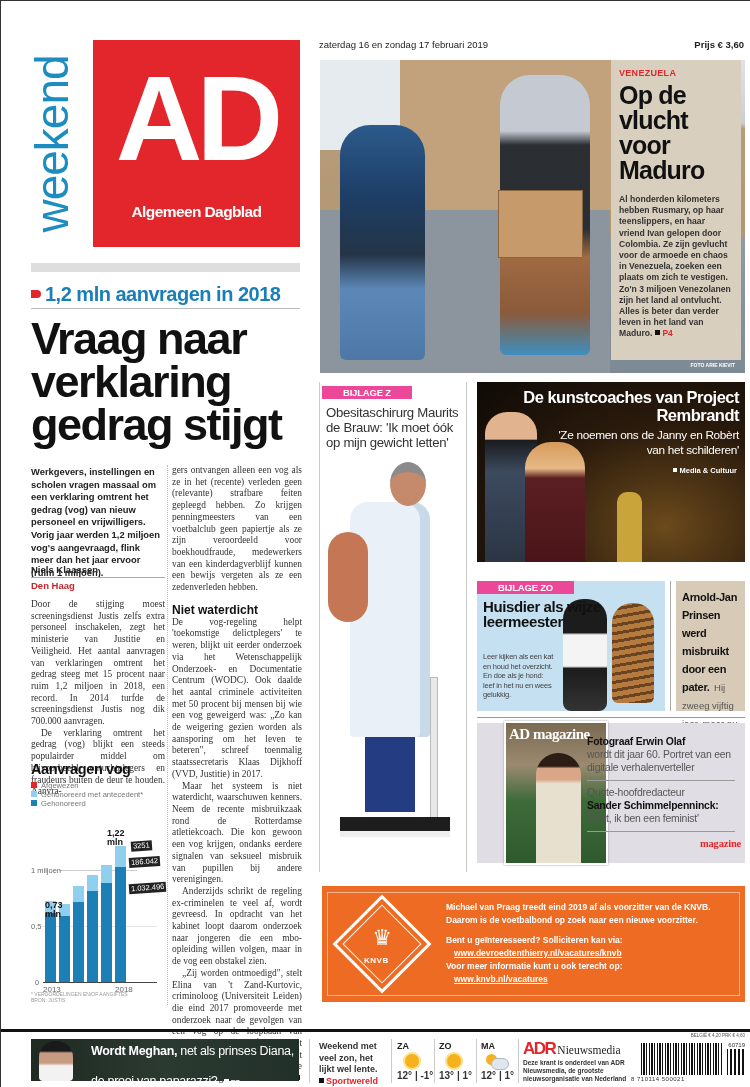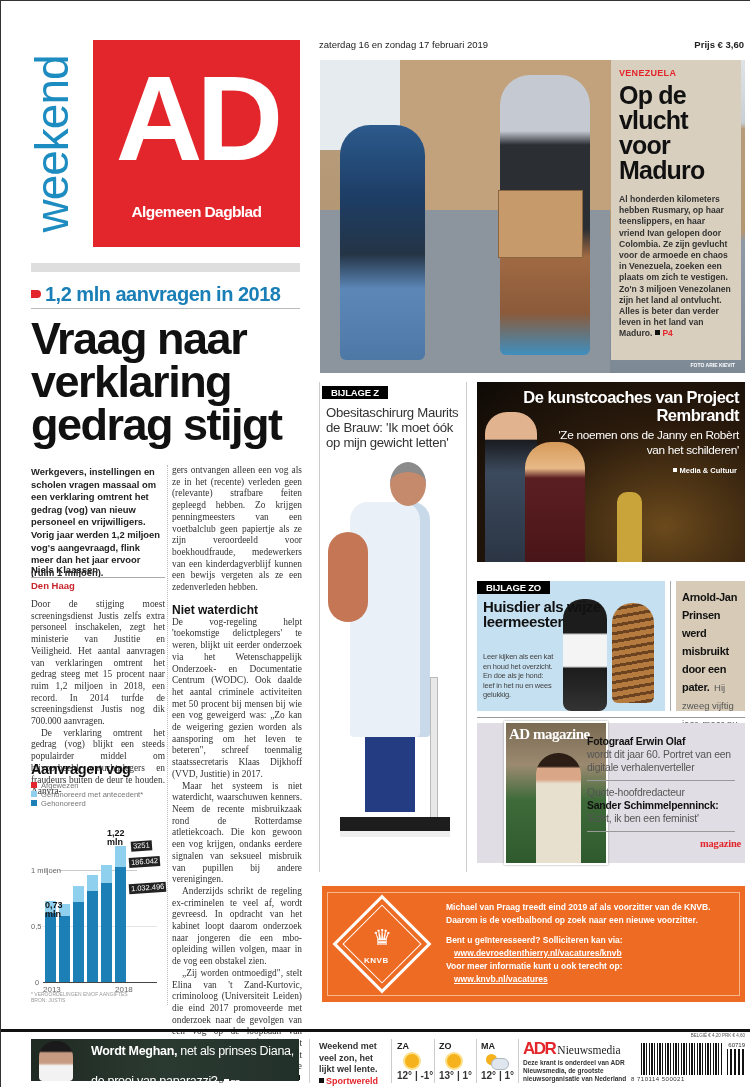--- a/index.html
+++ b/index.html
@@ -60,21 +60,21 @@
   .figure-b { position: absolute; left: 180px; top: 15px; width: 90px; height: 280px; background: linear-gradient(180deg,#c5c9d2 0%,#c5c9d2 20%,#2b2e33 25%,#2b2e33 55%,#a06a43 65%,#8b5a3a 85%,#3f8fbf 100%); border-radius: 30px 30px 6px 6px; }
   .board { position: absolute; left: 178px; top: 130px; width: 85px; height: 68px; background: #c79a6b; border: 1px solid #8a6640; }
   .venezuela-box { position: absolute; right: 4px; top: 0; width: 130px; height: 300px; background: #d9cfbe; padding: 8px 8px; }
   .venezuela-box .kick { font-size: 9px; font-weight: 700; color: #e3262b; letter-spacing: 0.3px; }
   .venezuela-box h2 { font-size: 25px; font-weight: 900; line-height: 25px; letter-spacing: -0.8px; margin-top: 5px; color: #111; }
   .venezuela-box p { font-size: 8.6px; line-height: 11.2px; font-weight: 700; color: #333; margin-top: 11px; }
   .credit { position: absolute; right: 10px; bottom: 5px; font-size: 5px; color: #fff; font-weight: 700; }
 
   
   .bijlage-z { position: absolute; left: 318px; top: 381px; width: 148px; height: 490px; border-left: 1px solid #ccc; border-right: 1px solid #ccc; }
-  .tag { display: inline-block; background: #000000; color: #fff; font-weight: 900; font-size: 9.5px; padding: 1px 9px; letter-spacing: -0.2px; }
+  .tag { display: inline-block; background: #ec4899; color: #fff; font-weight: 900; font-size: 9.5px; padding: 1px 21px; letter-spacing: -0.2px; }
   .bijlage-z .tag { margin-left: 2px; }
   .bijlage-z .ttl { font-size: 13.2px; line-height: 15px; color: #333; padding: 5px 6px; font-weight: 400; letter-spacing: -0.3px; }
   .doctor { position: absolute; left: 0; top: 80px; width: 150px; height: 410px; }
   .doc-head { position: absolute; left: 70px; top: 0; width: 36px; height: 44px; border-radius: 50%; background: #c48a6b; border-top: 10px solid #8b8b8b; }
   .doc-coat { position: absolute; left: 30px; top: 40px; width: 80px; height: 235px; background: #e9f0f7; border-radius: 18px 18px 4px 4px; box-shadow: inset -10px 0 0 #c8d9ea; }
   .doc-arm { position: absolute; left: 8px; top: 70px; width: 40px; height: 90px; background: #c47655; border-radius: 20px; }
   .doc-legs { position: absolute; left: 45px; top: 270px; width: 50px; height: 80px; background: #243d82; }
   .scale { position: absolute; left: 20px; top: 355px; width: 110px; height: 20px; background: #1d1d1d; border-bottom: 6px solid #eee; }
   .scale-post { position: absolute; left: 110px; top: 215px; width: 8px; height: 145px; background: #e8e8e8; border: 1px solid #bbb; }
 

